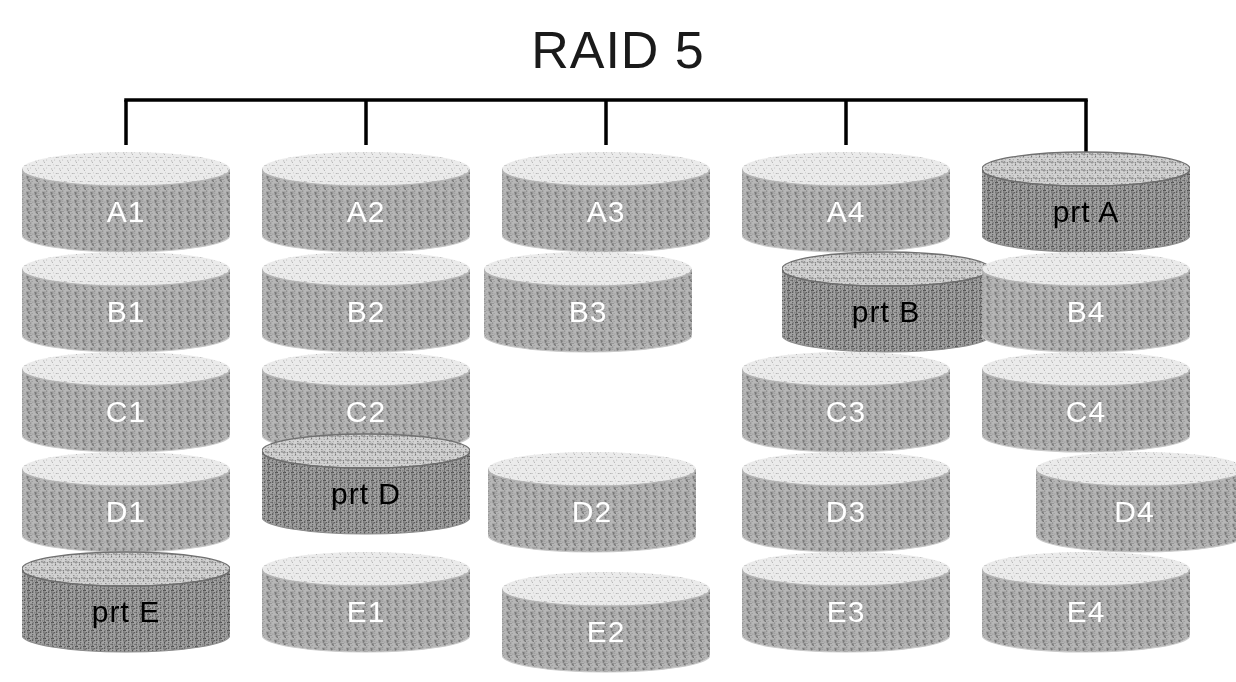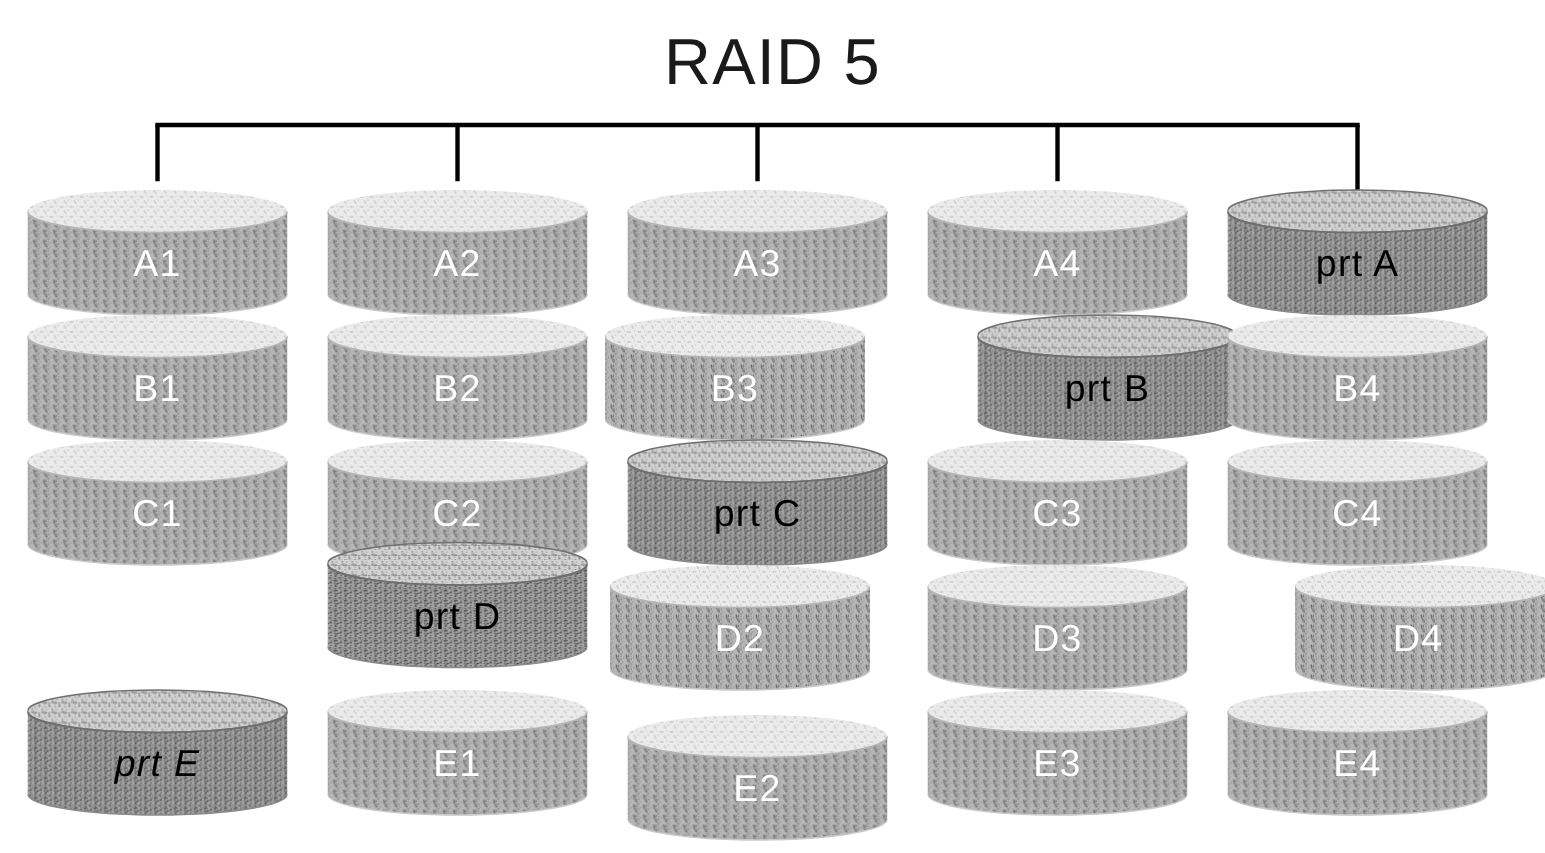--- a/index.html
+++ b/index.html
@@ -87,21 +87,30 @@
       </div>
       <div class="disk data" style="left: 22px; top: 350px;">
   <svg viewBox="0 0 208 104" preserveAspectRatio="none" aria-hidden="true">
     <path d="M0,19 L0,85 A104,17 0 0 0 208,85 L208,19 Z" fill="url(#tex-data)"></path>
     <path d="M0,85 A104,17 0 0 0 208,85" fill="none" stroke="#c9c9c9" stroke-width="1.2"></path>
     <ellipse cx="104" cy="19" rx="104" ry="17" fill="url(#tex-data-t)" stroke="none" stroke-width="0"></ellipse>
     <path d="M0,19 A104,17 0 0 0 208,19" fill="none" stroke="#b5b5b5" stroke-width="1.3"></path>
   </svg>
         <div class="disk-label">C1</div>
       </div>
-      <div class="disk parity" style="left: 22px; top: 550px; font-style: italic;">
+      <div class="disk data" style="left: 22px; top: 450px;">
+  <svg viewBox="0 0 208 104" preserveAspectRatio="none" aria-hidden="true">
+    <path d="M0,19 L0,85 A104,17 0 0 0 208,85 L208,19 Z" fill="url(#tex-data)"></path>
+    <path d="M0,85 A104,17 0 0 0 208,85" fill="none" stroke="#c9c9c9" stroke-width="1.2"></path>
+    <ellipse cx="104" cy="19" rx="104" ry="17" fill="url(#tex-data-t)" stroke="none" stroke-width="0"></ellipse>
+    <path d="M0,19 A104,17 0 0 0 208,19" fill="none" stroke="#b5b5b5" stroke-width="1.3"></path>
+  </svg>
+        <div class="disk-label">D1</div>
+      </div>
+      <div class="disk parity" style="left: 22px; top: 550px;">
   <svg viewBox="0 0 208 104" preserveAspectRatio="none" aria-hidden="true">
     <path d="M0,19 L0,85 A104,17 0 0 0 208,85 L208,19 Z" fill="url(#tex-par)"></path>
     <path d="M0,85 A104,17 0 0 0 208,85" fill="none" stroke="#8a8a8a" stroke-width="1.2"></path>
     <ellipse cx="104" cy="19" rx="104" ry="17" fill="url(#tex-par-t)" stroke="#707070" stroke-width="1.3"></ellipse>
     <path d="M0,19 A104,17 0 0 0 208,19" fill="none" stroke="#6e6e6e" stroke-width="1.3"></path>
   </svg>
         <div class="disk-label">prt E</div>
       </div>
       <div class="disk data" style="left: 262px; top: 150px;">
   <svg viewBox="0 0 208 104" preserveAspectRatio="none" aria-hidden="true">
@@ -158,29 +167,20 @@
         <div class="disk-label">A3</div>
       </div>
       <div class="disk data" style="left: 484px; top: 250px;">
   <svg viewBox="0 0 208 104" preserveAspectRatio="none" aria-hidden="true">
     <path d="M0,19 L0,85 A104,17 0 0 0 208,85 L208,19 Z" fill="url(#tex-data)"></path>
     <path d="M0,85 A104,17 0 0 0 208,85" fill="none" stroke="#c9c9c9" stroke-width="1.2"></path>
     <ellipse cx="104" cy="19" rx="104" ry="17" fill="url(#tex-data-t)" stroke="none" stroke-width="0"></ellipse>
     <path d="M0,19 A104,17 0 0 0 208,19" fill="none" stroke="#b5b5b5" stroke-width="1.3"></path>
   </svg>
         <div class="disk-label">B3</div>
-      </div>
-      <div class="disk parity" style="left: 502px; top: 350px;">
-  <svg viewBox="0 0 208 104" preserveAspectRatio="none" aria-hidden="true">
-    <path d="M0,19 L0,85 A104,17 0 0 0 208,85 L208,19 Z" fill="url(#tex-par)"></path>
-    <path d="M0,85 A104,17 0 0 0 208,85" fill="none" stroke="#8a8a8a" stroke-width="1.2"></path>
-    <ellipse cx="104" cy="19" rx="104" ry="17" fill="url(#tex-par-t)" stroke="#707070" stroke-width="1.3"></ellipse>
-    <path d="M0,19 A104,17 0 0 0 208,19" fill="none" stroke="#6e6e6e" stroke-width="1.3"></path>
-  </svg>
-        <div class="disk-label">prt C</div>
       </div>
       <div class="disk data" style="left: 488px; top: 450px;">
   <svg viewBox="0 0 208 104" preserveAspectRatio="none" aria-hidden="true">
     <path d="M0,19 L0,85 A104,17 0 0 0 208,85 L208,19 Z" fill="url(#tex-data)"></path>
     <path d="M0,85 A104,17 0 0 0 208,85" fill="none" stroke="#c9c9c9" stroke-width="1.2"></path>
     <ellipse cx="104" cy="19" rx="104" ry="17" fill="url(#tex-data-t)" stroke="none" stroke-width="0"></ellipse>
     <path d="M0,19 A104,17 0 0 0 208,19" fill="none" stroke="#b5b5b5" stroke-width="1.3"></path>
   </svg>
         <div class="disk-label">D2</div>
       </div>

